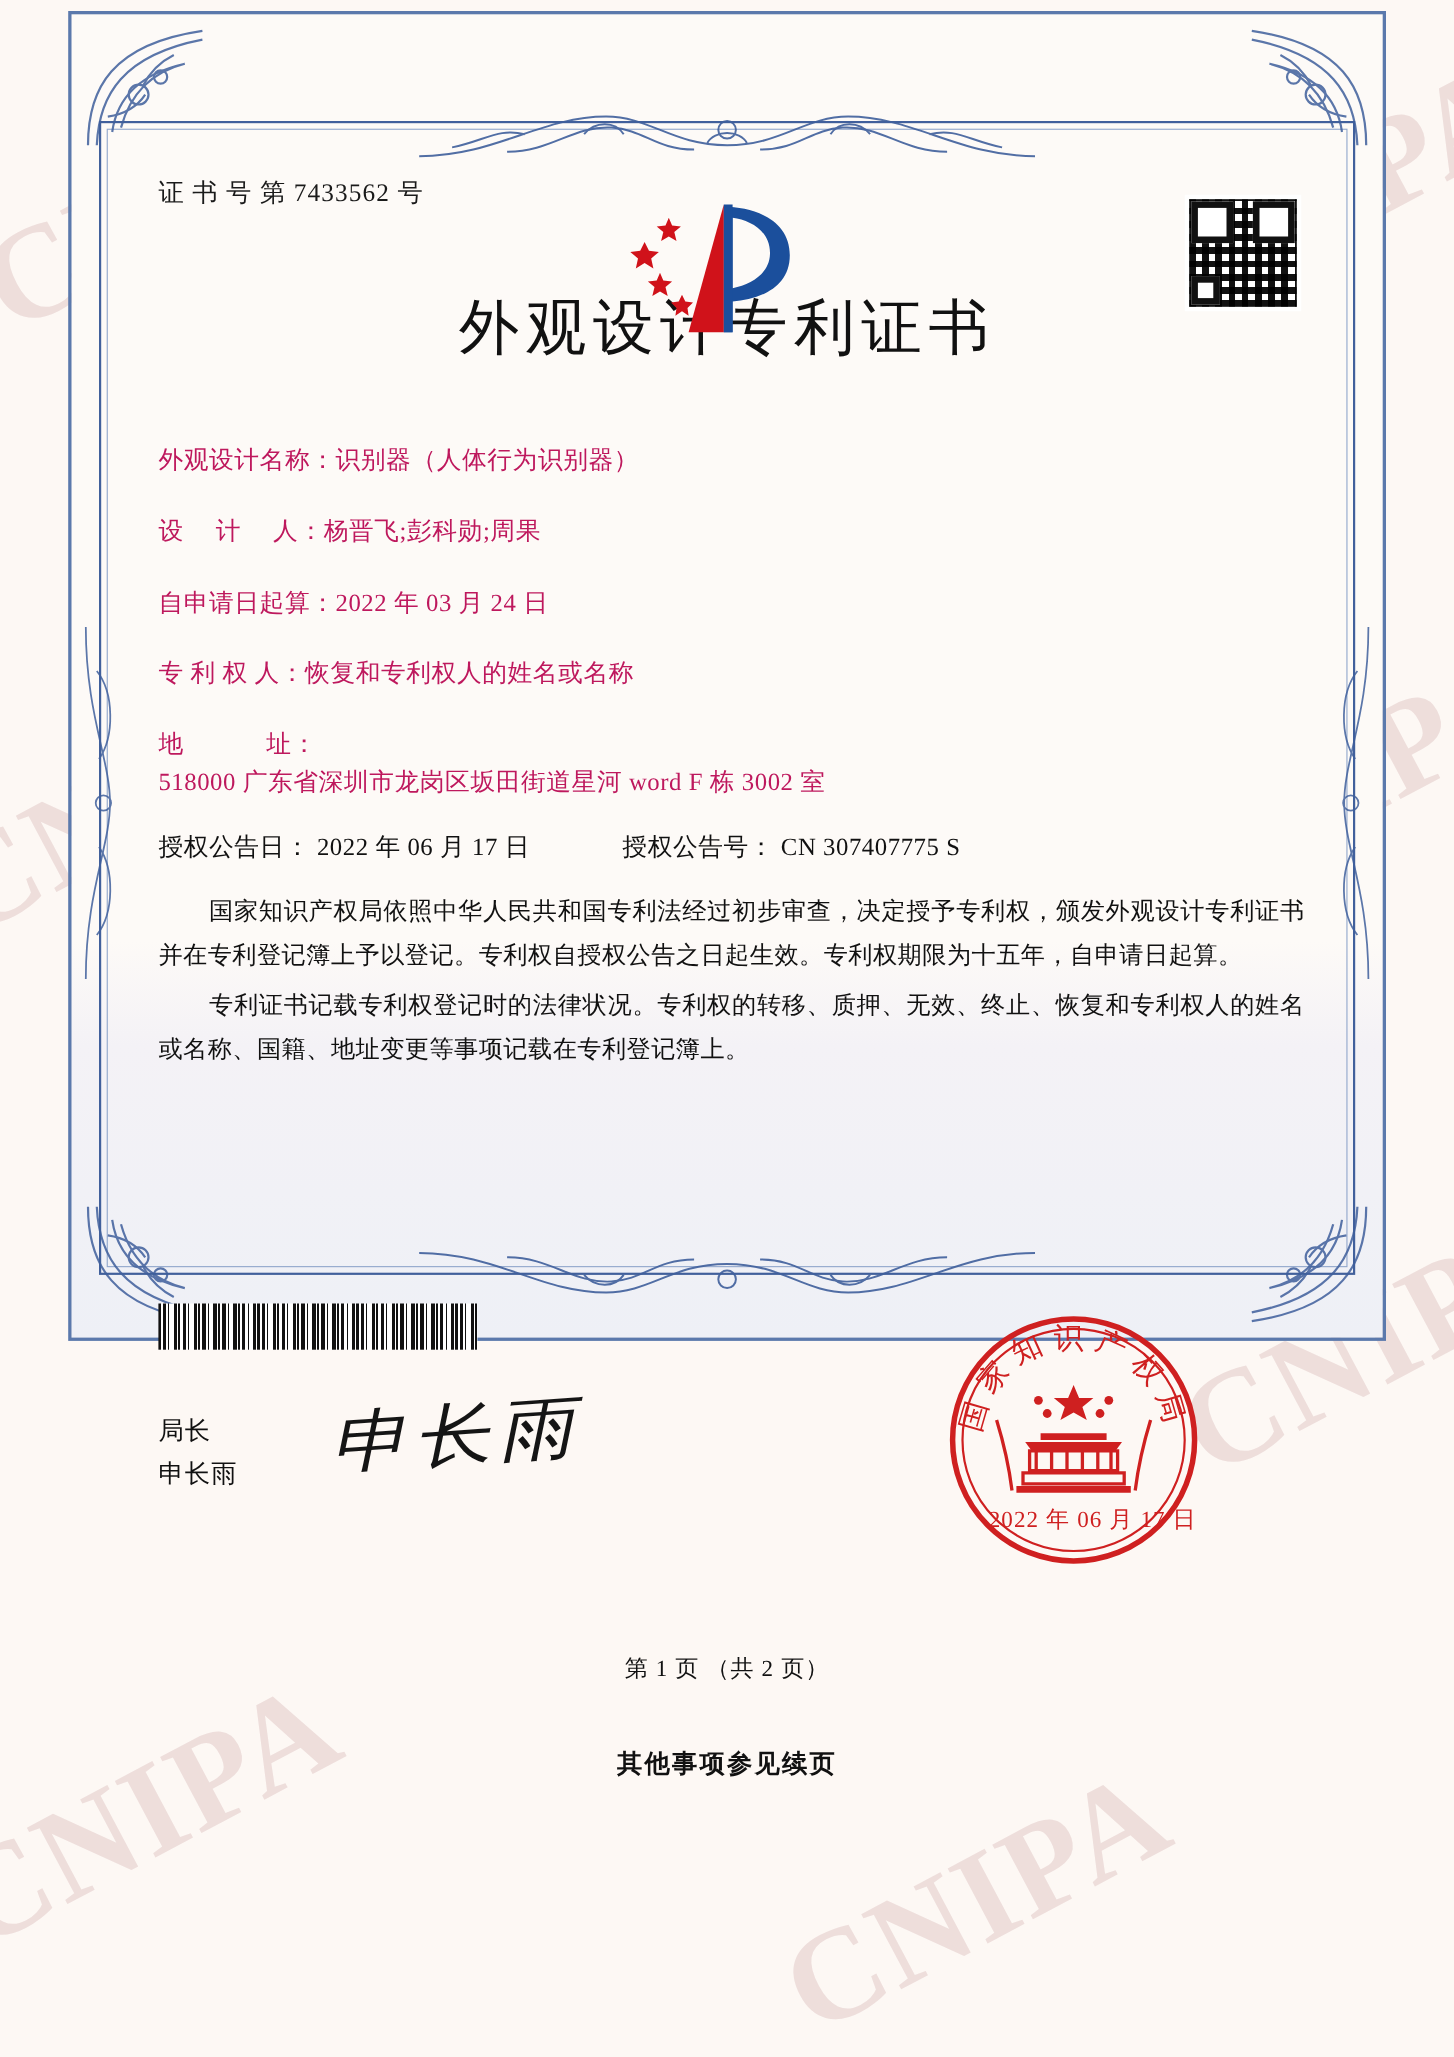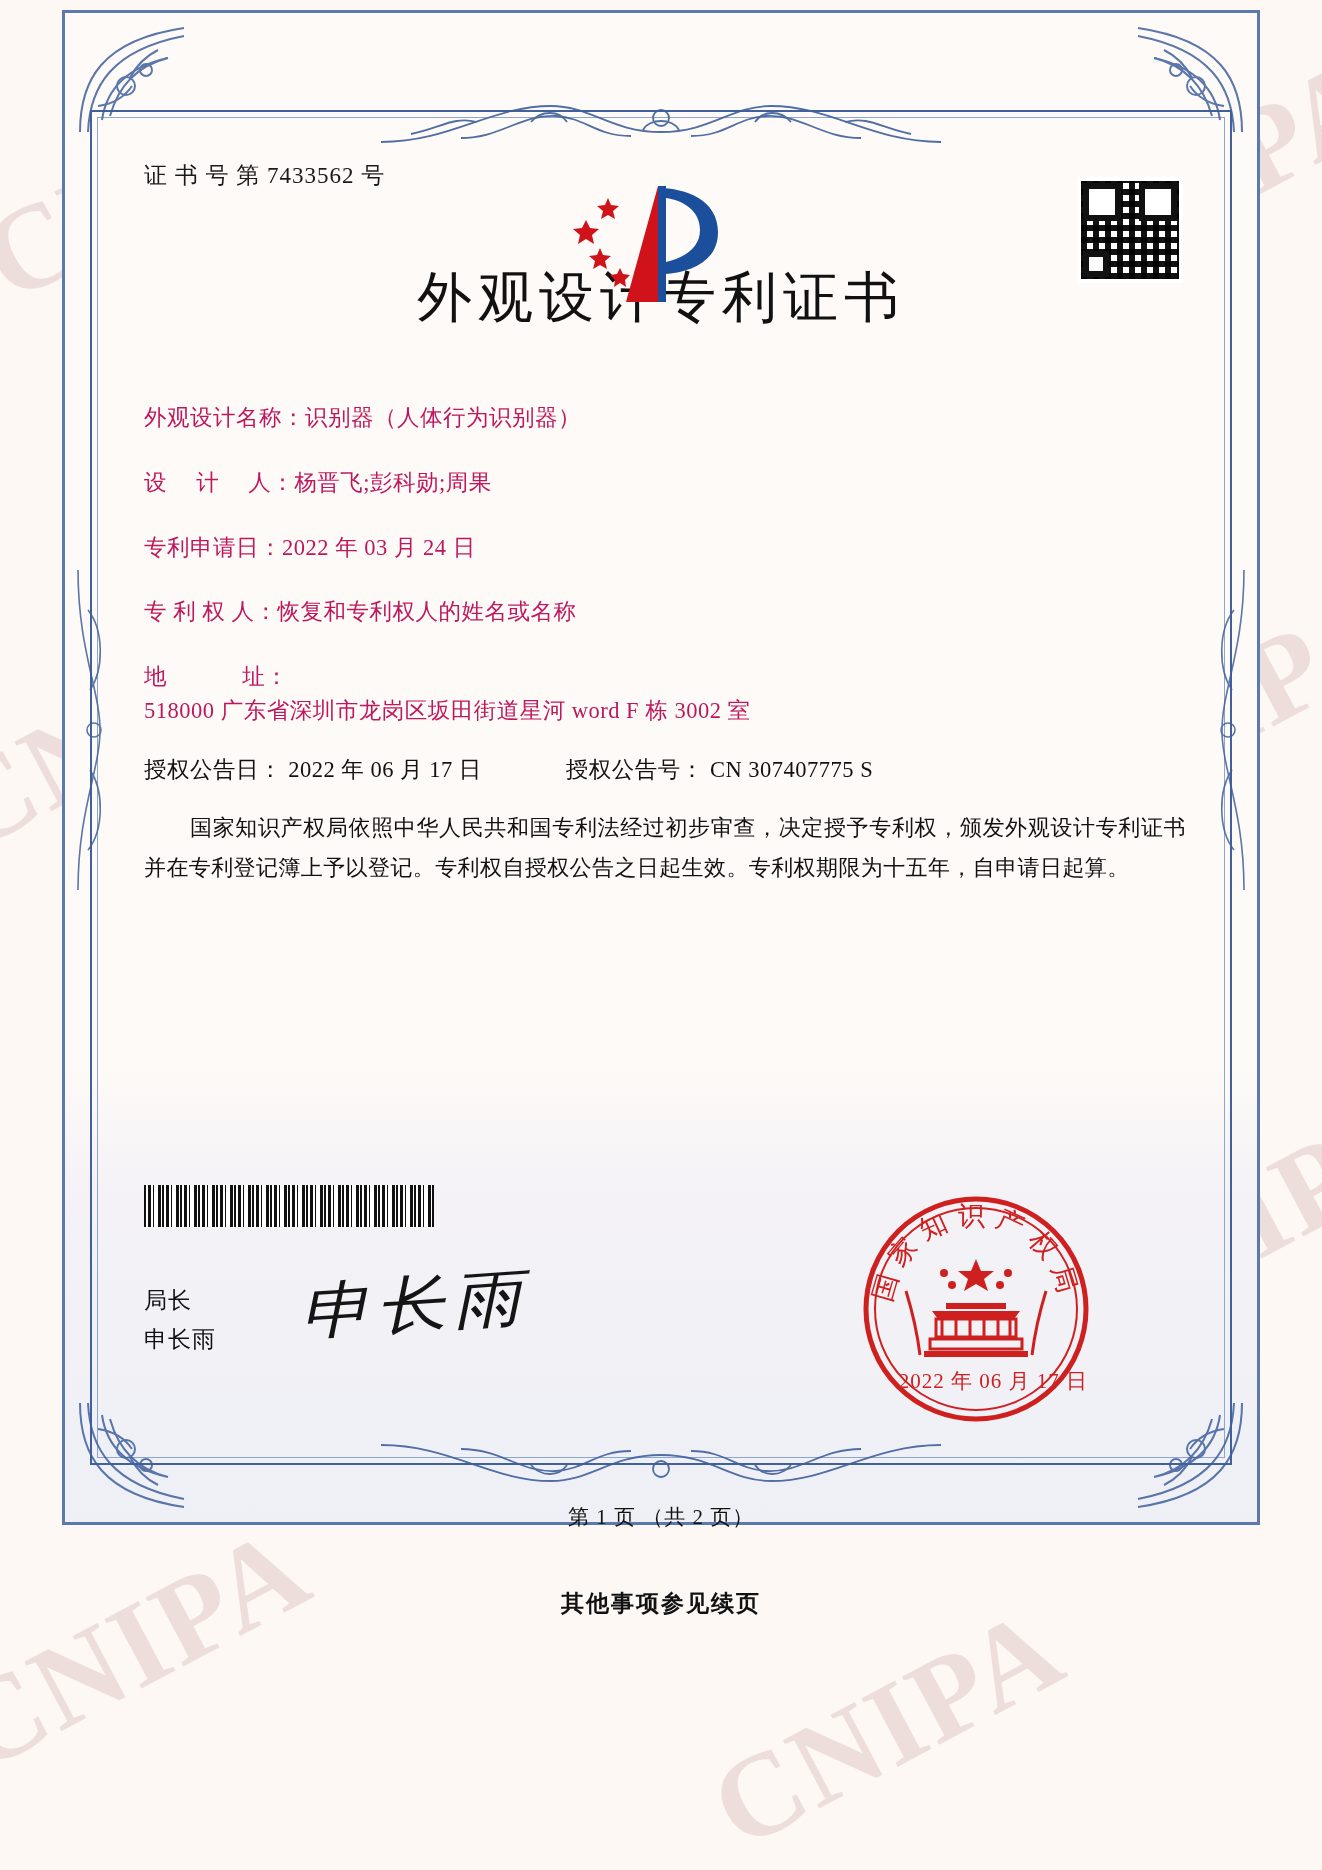--- a/index.html
+++ b/index.html
@@ -29,21 +29,21 @@
     white-space: nowrap;
     transform-origin: center;
   }
 
   
   .sheet {
     position: absolute;
     left: 62px;
     top: 10px;
     width: 1198px;
-    height: 1515px;
+    height: 1209px;
     z-index: 1;
   }
 
   
   .frame-outer {
     position: absolute;
     inset: 0;
     border: 3px solid #5b79ac;
     background: linear-gradient(180deg,#fdfaf7 0%, #fdfaf7 70%, #f4f2f6 78%, #eef0f6 100%);
   }
@@ -438,21 +438,21 @@
     <div class="fields">
       <div class="field">
         <span class="f-label">外观设计名称：</span>
         <span class="f-value">识别器（人体行为识别器）</span>
       </div>
       <div class="field">
         <span class="f-label">设　 计　 人：</span>
         <span class="f-value">杨晋飞;彭科勋;周果</span>
       </div>
       <div class="field">
-        <span class="f-label">专利申请日：</span>
+        <span class="f-label">自申请日起算：</span>
         <span class="f-value">2022 年 03 月 24 日</span>
       </div>
       <div class="field">
         <span class="f-label">专 利 权 人：</span>
         <span class="f-value">恢复和专利权人的姓名或名称</span>
       </div>
       <div class="field row2">
         <span class="f-label">地　　　 址：</span>
         <span class="f-value" style="max-width:640px;">518000 广东省深圳市龙岗区坂田街道星河 word F 栋 3002 室</span>
       </div>
@@ -464,20 +464,21 @@
         </span>
         <span class="seg2">
           <span>授权公告号：</span>
           <span>CN 307407775 S</span>
         </span>
       </div>
     </div>
 
     <div class="paras">
       <div class="para">国家知识产权局依照中华人民共和国专利法经过初步审查，决定授予专利权，颁发外观设计专利证书并在专利登记簿上予以登记。专利权自授权公告之日起生效。专利权期限为十五年，自申请日起算。</div>
+      <div class="para">专利证书记载专利权登记时的法律状况。专利权的转移、质押、无效、终止、恢复和专利权人的姓名或名称、国籍、地址变更等事项记载在专利登记簿上。</div>
     </div>
   </div>
 
   <div class="lower">
 
     <div class="barcode"></div>
 
     <div class="signer">
       <div>局长</div>
       <div>申长雨</div>

